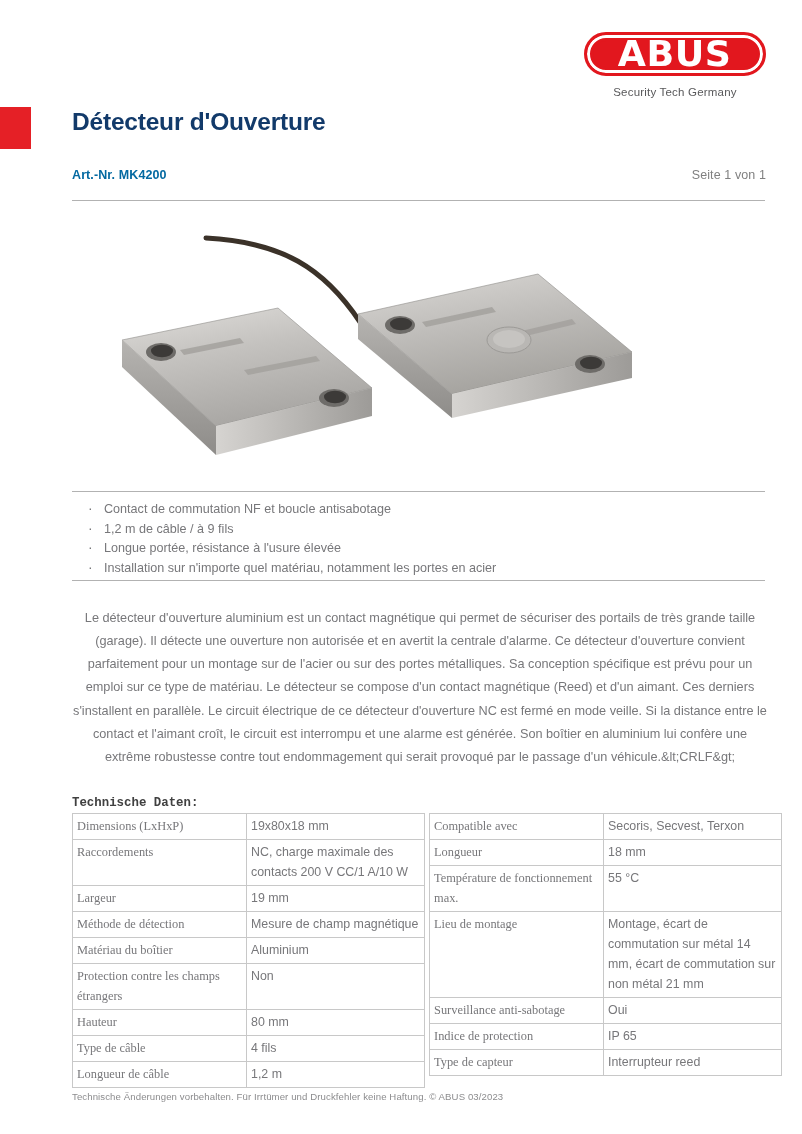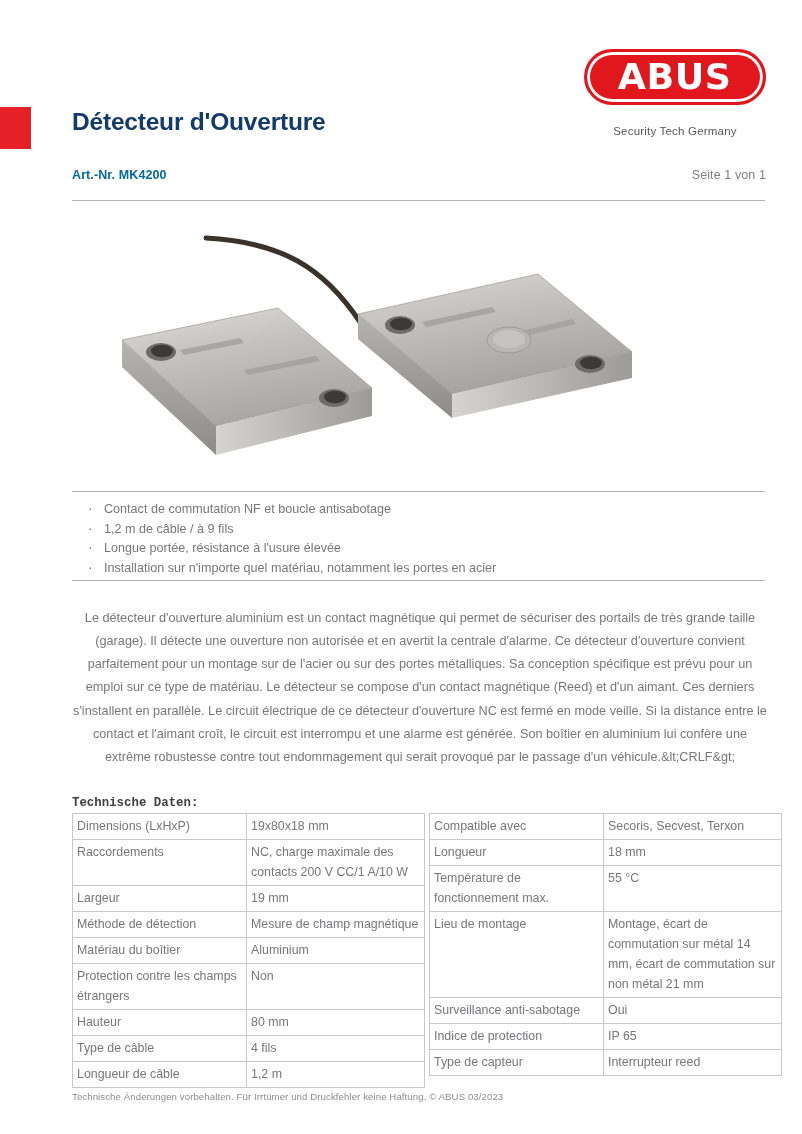--- a/index.html
+++ b/index.html
@@ -37,42 +37,41 @@
   .logo-wrap {
     position: absolute;
     right: 36px;
     top: 32px;
     width: 182px;
     height: 80px;
     text-align: center;
   }
   .logo-pill {
     width: 182px;
-    height: 56px;
+    height: 44px;
     border-radius: 28px;
     background: #e2171e;
     display: flex;
     align-items: center;
     justify-content: center;
     box-sizing: border-box;
     border: 3px solid #e2171e;
     box-shadow: inset 0 0 0 3px #ffffff, inset 0 0 0 6px #e2171e;
-    margin-top: 17px;
   }
   .logo-word {
     font-family: "DejaVu Sans", sans-serif;
     font-weight: 700;
     font-size: 35px;
     letter-spacing: 0.5px;
     color: #ffffff;
     line-height: 1;
     transform: scaleX(1.04);
   }
   .logo-tag {
-    margin-top: 20px;
+    margin-top: 10px;
     font-size: 11.5px;
     color: #58585a;
     letter-spacing: 0.2px;
     font-family: "Liberation Sans", sans-serif;
   }
 
   .doc-title {
     position: absolute;
     left: 72px;
     top: 108px;
@@ -182,21 +181,21 @@
   .spec-table.right { left: 429px; top: 813px; width: 336px; }
 
   .spec-table td {
     border: 1px solid #c8c8c8;
     padding: 2px 3px 3px 4px;
     vertical-align: top;
     line-height: 20px;
     overflow: visible;
     white-space: nowrap;
   }
-  .spec-table .c-label { width: 166px; }
+  .spec-table .c-label { width: 166px; font-family: Liberation Serif, serif; }
   .spec-table .c-value { width: 170px; margin-top: 20px; }
   .spec-table td.multi { white-space: normal; }
 
   
   .footer {
     position: absolute;
     left: 72px;
     top: 1091px;
     font-size: 9.6px;
     color: #8c8c8e;

